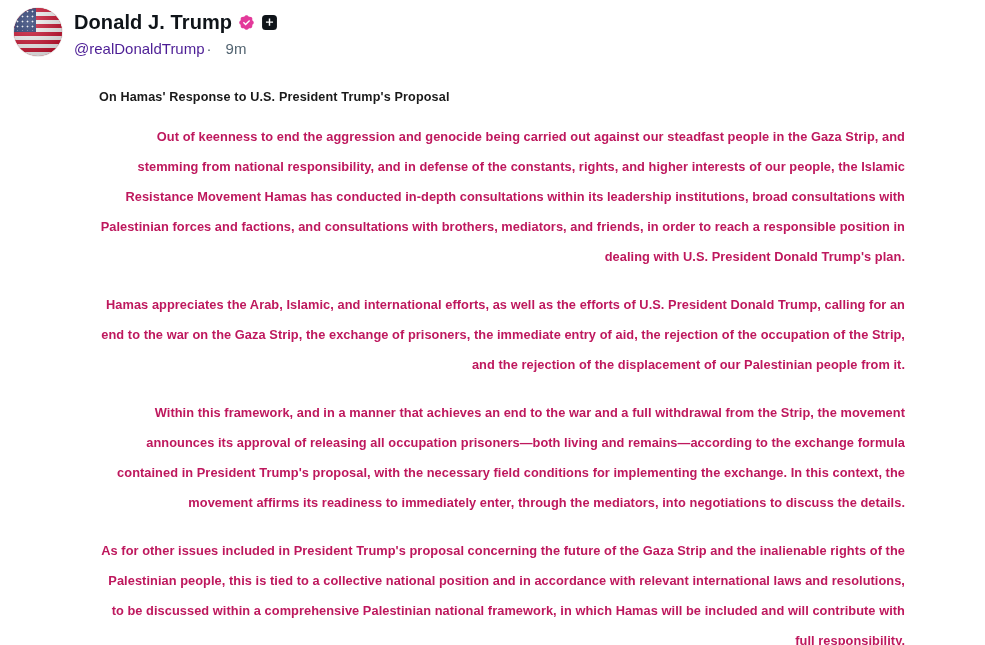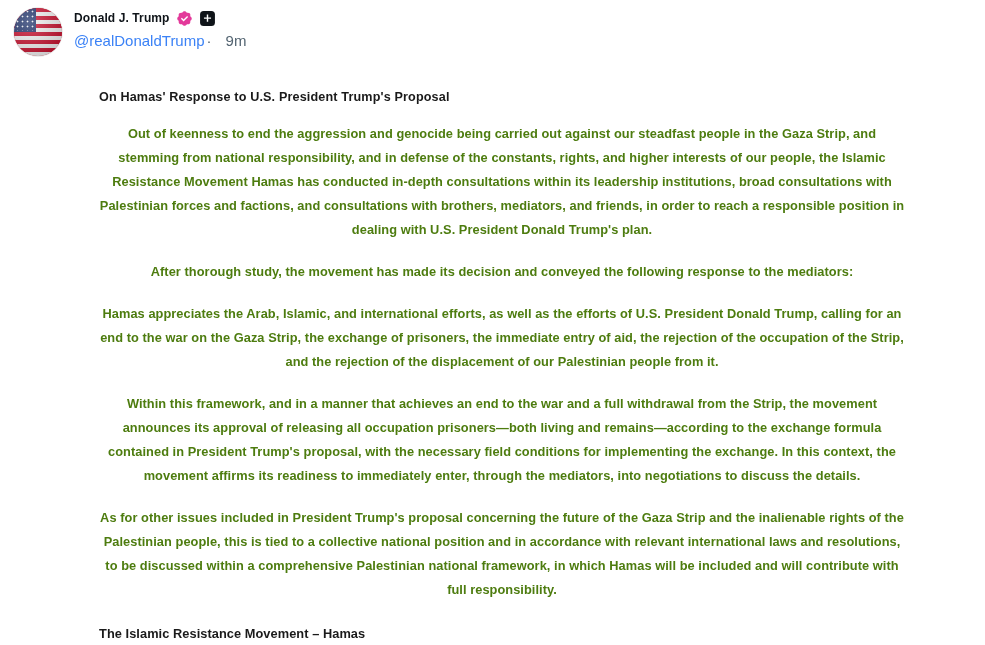--- a/index.html
+++ b/index.html
@@ -76,42 +76,42 @@
     margin-left: 12px;
     padding-top: 2px;
     line-height: 1.25;
   }
   .name-row {
     display: flex;
     align-items: center;
     gap: 6px;
   }
   .display-name {
-    font-size: 12px;
+    font-size: 20px;
     font-weight: 700;
     color: #0f1419;
     letter-spacing: 0.1px;
   }
   .verified-badge {
     width: 17px;
     height: 17px;
     display: inline-block;
   }
   .plus-badge {
     width: 17px;
     height: 17px;
     display: inline-block;
   }
   .meta-row {
     margin-top: 5px;
     font-size: 15px;
     color: #536471;
   }
   .handle {
-    color: #3b82f6;
+    color: #4c1d95;
   }
   .dot-sep {
     color: #536471;
     padding: 0 2px;
   }
   .timestamp {
     color: #536471;
     margin-left: 12px;
   }
 
@@ -133,25 +133,25 @@
     font-size: 12.6px;
     font-weight: 700;
     color: #1a1a1a;
     letter-spacing: 0.15px;
     margin: 0 0 18px 0;
   }
   .st-para {
     font-family: "Liberation Sans", sans-serif;
     font-size: 12.8px;
     font-weight: 700;
-    line-height: 24px;
-    color: #4d7c0f;
+    line-height: 30px;
+    color: #be185d;
     letter-spacing: 0.06px;
     margin: 0 0 18px 0;
-    text-align: center;
+    text-align: right;
   }
   .st-sign {
     font-family: "Liberation Sans", sans-serif;
     font-size: 12.8px;
     font-weight: 700;
     line-height: 20px;
     color: #1a1a1a;
     letter-spacing: 0.06px;
     margin: 22px 0 0 0;
   }
@@ -194,21 +194,20 @@
       </div>
     </div>
   </div>
 
   <div class="statement">
     <div class="statement-inner">
 
       <div class="st-title">On Hamas' Response to U.S. President Trump's Proposal</div>
 
       <p class="st-para">Out of keenness to end the aggression and genocide being carried out against our steadfast people in the Gaza Strip, and stemming from national responsibility, and in defense of the constants, rights, and higher interests of our people, the Islamic Resistance Movement Hamas has conducted in-depth consultations within its leadership institutions, broad consultations with Palestinian forces and factions, and consultations with brothers, mediators, and friends, in order to reach a responsible position in dealing with U.S. President Donald Trump's plan.</p>
-      <p class="st-para">After thorough study, the movement has made its decision and conveyed the following response to the mediators:</p>
       <p class="st-para">Hamas appreciates the Arab, Islamic, and international efforts, as well as the efforts of U.S. President Donald Trump, calling for an end to the war on the Gaza Strip, the exchange of prisoners, the immediate entry of aid, the rejection of the occupation of the Strip, and the rejection of the displacement of our Palestinian people from it.</p>
       <p class="st-para">Within this framework, and in a manner that achieves an end to the war and a full withdrawal from the Strip, the movement announces its approval of releasing all occupation prisoners—both living and remains—according to the exchange formula contained in President Trump's proposal, with the necessary field conditions for implementing the exchange. In this context, the movement affirms its readiness to immediately enter, through the mediators, into negotiations to discuss the details.</p>
       <p class="st-para">As for other issues included in President Trump's proposal concerning the future of the Gaza Strip and the inalienable rights of the Palestinian people, this is tied to a collective national position and in accordance with relevant international laws and resolutions, to be discussed within a comprehensive Palestinian national framework, in which Hamas will be included and will contribute with full responsibility.</p>
 
       <div class="st-sign">The Islamic Resistance Movement – Hamas</div>
     </div>
   </div>
 
 </div>
 

